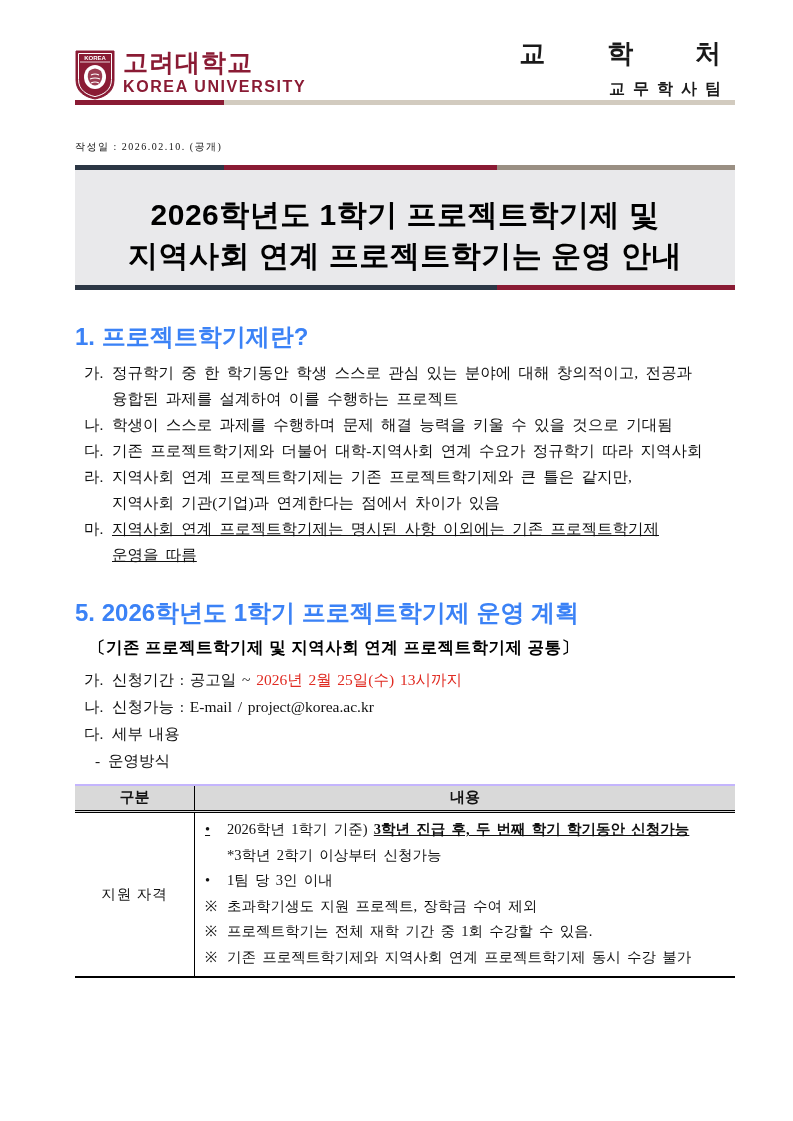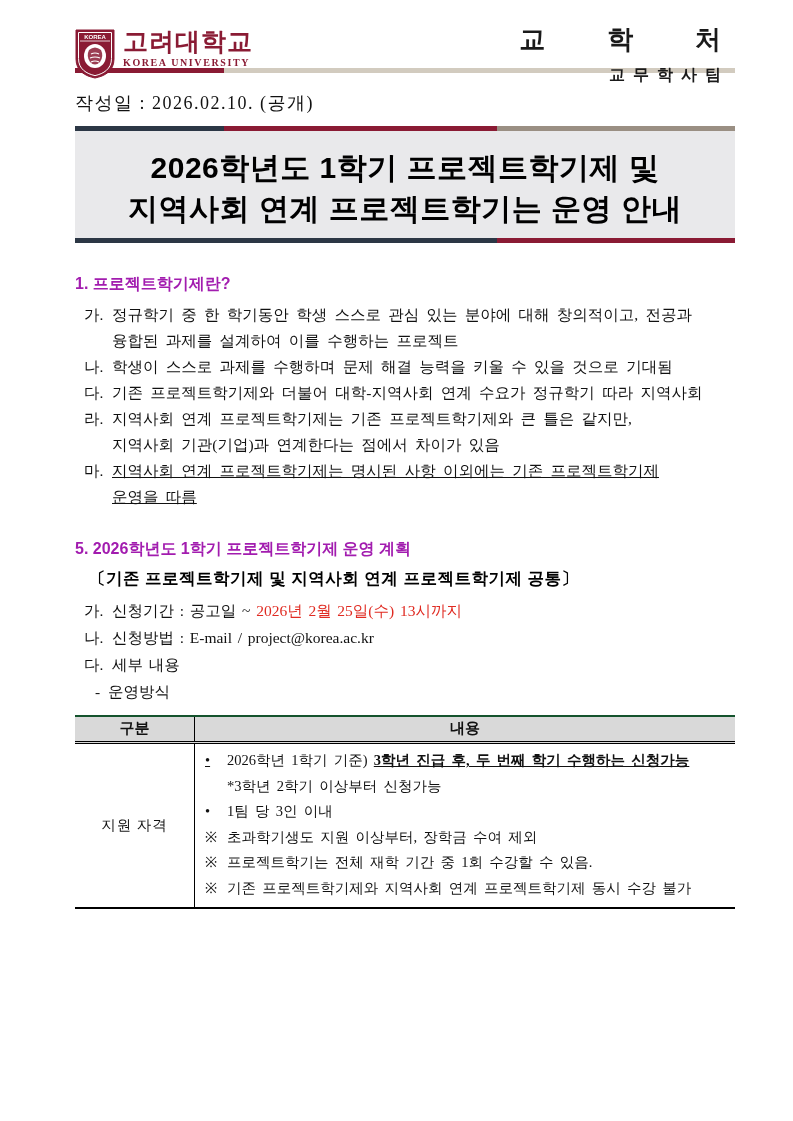--- a/index.html
+++ b/index.html
@@ -8,60 +8,60 @@
   }
   *{margin:0;padding:0;box-sizing:border-box;}
   html,body{background:#fff;}
   body{
     width:793px;height:1121px;position:relative;overflow:hidden;
     font-family:"Liberation Serif","DejaVu Serif",serif;color:var(--text);
   }
   .page{position:absolute;left:75px;top:0;width:660px;}
 
   
-  .hdr{display:flex;justify-content:space-between;align-items:center;padding-top:40px;height:68px;}
+  .hdr{display:flex;justify-content:space-between;align-items:flex-end;padding-top:40px;height:100px;}
   .logo{display:flex;align-items:flex-start;gap:8px;}
   .crest{width:40px;height:50px;flex:0 0 auto;}
   .logo-text{line-height:1;}
   .logo-kr{font-family:"Liberation Sans","DejaVu Sans",sans-serif;font-weight:800;font-size:25px;color:var(--maroon);letter-spacing:1px;}
-  .logo-en{font-family:Liberation Serif, serif;font-weight:700;font-size:10px;color:var(--maroon);letter-spacing:1.6px;margin-top:4px;}
+  .logo-en{font-family:Liberation Sans, sans-serif;font-weight:700;font-size:16px;color:var(--maroon);letter-spacing:1.6px;margin-top:4px;}
   .hdr-right{text-align:right;margin-right:14px;font-family:"Liberation Sans","DejaVu Sans",sans-serif;}
   .dept-main{font-size:26px;font-weight:800;letter-spacing:1.05em;margin-right:-1.05em;color:#1a1a1a;}
   .dept-sub{font-size:16px;font-weight:600;letter-spacing:0.5em;margin-right:-0.5em;margin-top:8px;color:#1a1a1a;}
   .hdr-rule{height:5px;background:linear-gradient(to right,var(--maroon) 0 22.5%,var(--tan_light) 22.5% 100%);}
 
   
-  .date-line{margin-top:18px;font-size:18px;letter-spacing:1.5px;}
+  .date-line{margin-top:35px;font-size:10px;letter-spacing:1.5px;}
 
   
   .banner{margin-top:11px;}
   .banner-top{height:5px;background:linear-gradient(to right,var(--navy) 0 22.5%,var(--maroon) 22.5% 64%,var(--tan_dark) 64% 100%);}
   .banner-bottom{height:5px;background:linear-gradient(to right,var(--navy) 0 64%,var(--maroon) 64% 100%);}
-  .banner-body{background:var(--banner_bg);text-align:center;padding:16px 0 9px;}
+  .banner-body{background:var(--banner_bg);text-align:center;padding:24px 0 9px;}
   .banner-line{font-family:"Liberation Sans","DejaVu Sans",sans-serif;font-weight:800;font-size:30px;line-height:41px;color:#000;letter-spacing:0.5px;}
 
   
-  .sec-heading{font-family:"Liberation Sans","DejaVu Sans",sans-serif;font-weight:800;font-size:16px;color:#a21caf;}
+  .sec-heading{font-family:"Liberation Sans","DejaVu Sans",sans-serif;font-weight:800;font-size:24px;color:#3b82f6;}
   .sec1 .sec-heading{margin-top:31px;}
   .sec2 .sec-heading{margin-top:29px;}
   .sec-subheading{font-family:"Liberation Sans","DejaVu Sans",sans-serif;font-weight:800;font-size:16.5px;color:#000;margin-top:8px;padding-left:14px;letter-spacing:0.5px;}
 
   .items{margin-top:7px;}
   .item{position:relative;padding-left:37px;font-size:15.5px;line-height:26px;word-spacing:0.22em;}
   .item .label{position:absolute;left:9px;}
   .item.sub{padding-left:33px;}
   .item.sub .label{left:20px;}
   .sec2 .item{word-spacing:0.12em;line-height:27px;}
 
   .seg-red{color:var(--red);}
   .seg-underline{text-decoration:underline;}
   .seg-boldu{font-weight:bold;text-decoration:underline;}
 
   
-  .tbl{margin-top:10px;border-top:2px solid #14532d;border-bottom:2px solid #000;font-size:14.5px;}
+  .tbl{margin-top:10px;border-top:2px solid #c4b5fd;border-bottom:2px solid #000;font-size:14.5px;}
   .tbl-header{display:flex;background:var(--table_header_bg);border-bottom:3px double #000;font-weight:bold;text-align:center;}
   .tbl-c1{width:120px;flex:0 0 120px;border-right:1px solid #000;}
   .tbl-c2{flex:1;}
   .tbl-header .tbl-c1,.tbl-header .tbl-c2{padding:2px 0 3px;font-size:15px;}
   .tbl-body{display:flex;}
   .tbl-body .tbl-c1{display:flex;align-items:center;justify-content:center;letter-spacing:1px;text-align:right;}
   .tbl-body .tbl-c2{padding:4px 6px 6px 0;}
   .tline{position:relative;padding-left:32px;line-height:25.5px;word-spacing:0.18em;}
   .tline .marker{position:absolute;left:10px;}
   .tline .marker.m-underline{text-decoration:underline;}
@@ -130,42 +130,42 @@
   </div>
 
   <div class="sec2">
     <div class="sec-heading">5. 2026학년도 1학기 프로젝트학기제 운영 계획</div>
     <div class="sec-subheading">〔기존 프로젝트학기제 및 지역사회 연계 프로젝트학기제 공통〕</div>
     <div class="items">
         <div class="item">
           <div class="line"><span class="label">가.</span><span>신청기간 : 공고일 ~ </span><span class="seg-red">2026년 2월 25일(수) 13시까지</span></div>
         </div>
         <div class="item">
-          <div class="line"><span class="label">나.</span><span>신청방법 : E-mail / project@korea.ac.kr</span></div>
+          <div class="line"><span class="label">나.</span><span>신청가능 : E-mail / project@korea.ac.kr</span></div>
         </div>
         <div class="item">
           <div class="line"><span class="label">다.</span><span>세부 내용</span></div>
         </div>
         <div class="item sub">
           <div class="line"><span class="label">-</span><span>운영방식</span></div>
         </div>
       </div>
   </div>
 
   <div class="tbl">
     <div class="tbl-header">
       <div class="tbl-c1">구분</div>
       <div class="tbl-c2">내용</div>
     </div>
     <div class="tbl-body">
       <div class="tbl-c1">지원 자격</div>
       <div class="tbl-c2" id="tbl-lines">
-          <div class="tline"><span class="marker m-underline">•</span><span>2026학년 1학기 기준) </span><span class="seg-boldu">3학년 진급 후, 두 번째 학기 수행하는 신청가능</span></div>
+          <div class="tline"><span class="marker m-underline">•</span><span>2026학년 1학기 기준) </span><span class="seg-boldu">3학년 진급 후, 두 번째 학기 학기동안 신청가능</span></div>
           <div class="tline"><span>*3학년 2학기 이상부터 신청가능</span></div>
           <div class="tline"><span class="marker">•</span><span>1팀 당 3인 이내</span></div>
-          <div class="tline"><span class="marker">※</span><span>초과학기생도 지원 이상부터, 장학금 수여 제외</span></div>
+          <div class="tline"><span class="marker">※</span><span>초과학기생도 지원 프로젝트, 장학금 수여 제외</span></div>
           <div class="tline"><span class="marker">※</span><span>프로젝트학기는 전체 재학 기간 중 1회 수강할 수 있음.</span></div>
           <div class="tline"><span class="marker">※</span><span>기존 프로젝트학기제와 지역사회 연계 프로젝트학기제 동시 수강 불가</span></div>
         </div>
     </div>
   </div>
 
 </div>
 
 </body></html>

